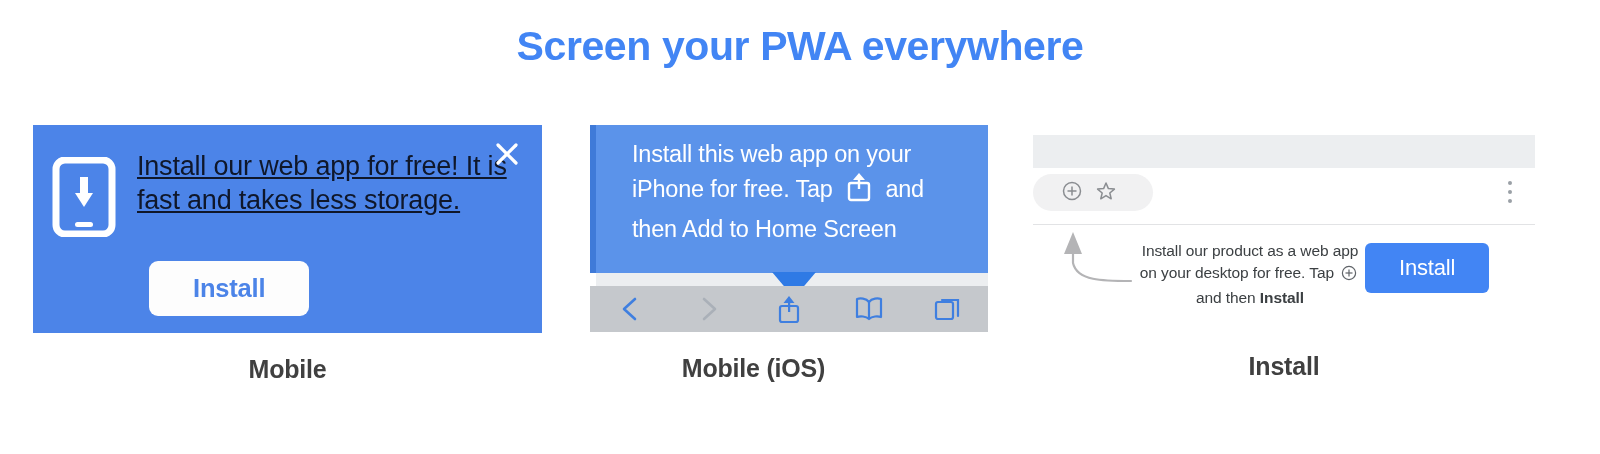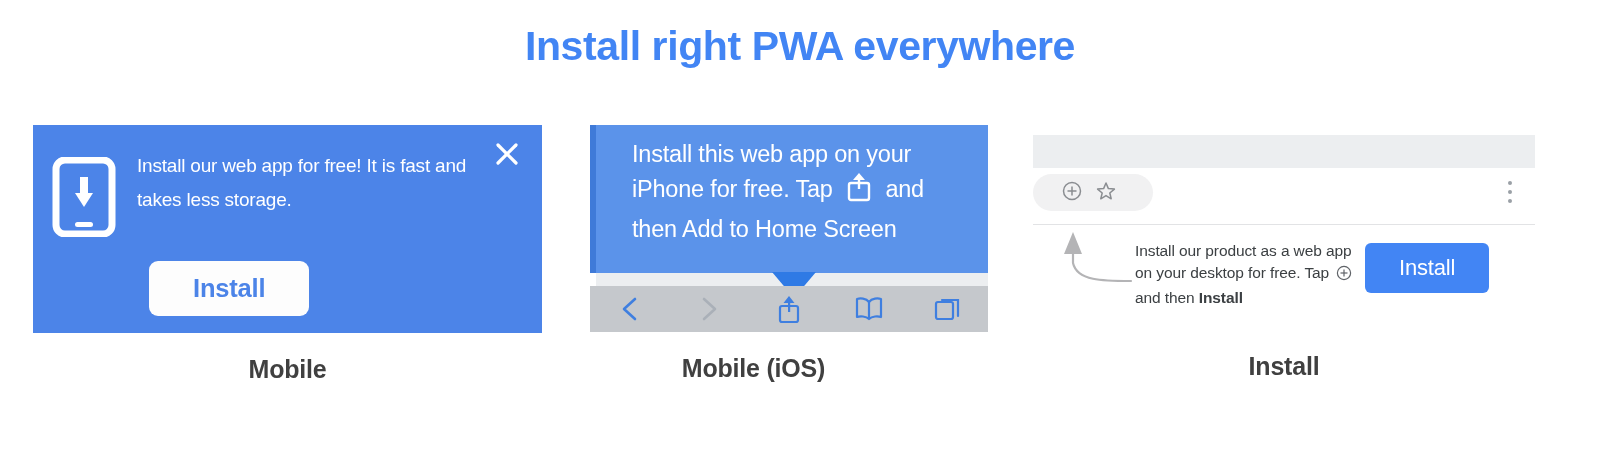--- a/index.html
+++ b/index.html
@@ -73,24 +73,25 @@
     left: 18px;
     top: 32px;
     width: 66px;
     height: 80px;
   }
   .mb-text {
     position: absolute;
     left: 104px;
     top: 24px;
     width: 370px;
-    color: #ffffff;
-    font-size: 19px;
+    color: #0f172a;
+    font-size: 27px;
     line-height: 34px;
     letter-spacing: -0.2px;
+    text-decoration: underline;
   }
   .mb-actions {
     position: absolute;
     left: 116px;
     top: 136px;
     display: flex;
     align-items: center;
     gap: 26px;
   }
   .mb-install-btn {
@@ -251,20 +252,21 @@
   }
   .dt-promo-text {
     position: absolute;
     left: 102px;
     top: 15px;
     width: 230px;
     font-size: 15.5px;
     line-height: 22px;
     color: #3c4043;
     letter-spacing: -0.1px;
+    text-align: center;
   }
   .dt-promo-text b { font-weight: bold; }
   .inline-plus {
     display: inline-block;
     vertical-align: -3px;
     margin: 0 3px;
   }
   .dt-install-btn {
     position: absolute;
     left: 332px;
@@ -276,21 +278,21 @@
     border: none;
     border-radius: 6px;
     padding: 12px 34px;
     font-family: inherit;
     cursor: pointer;
   }
 </style>
 </head>
 <body>
 
-<div class="page-title">Install right PWA everywhere</div>
+<div class="page-title">Screen your PWA everywhere</div>
 
 <div class="cards">
 
   <div class="card-wrap" id="card-mobile">
     <div class="mobile-banner">
 
       <div class="mb-icon">
         <svg width="66" height="80" viewBox="0 0 66 80">
           <rect x="5" y="3" width="56" height="74" rx="9" ry="9" fill="none" stroke="#ffffff" stroke-width="7"></rect>
           <rect x="14" y="16" width="38" height="44" fill="#4c84e8"></rect>

